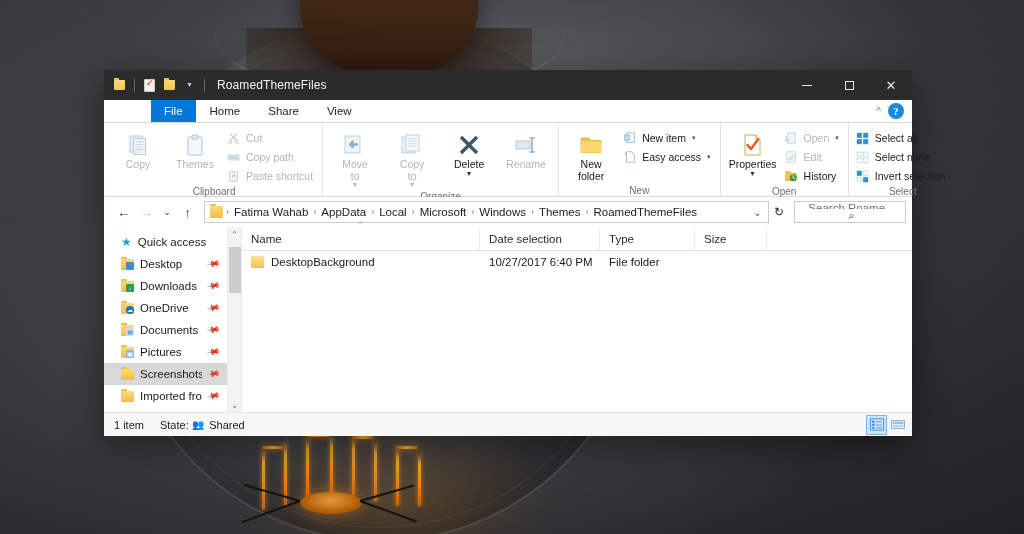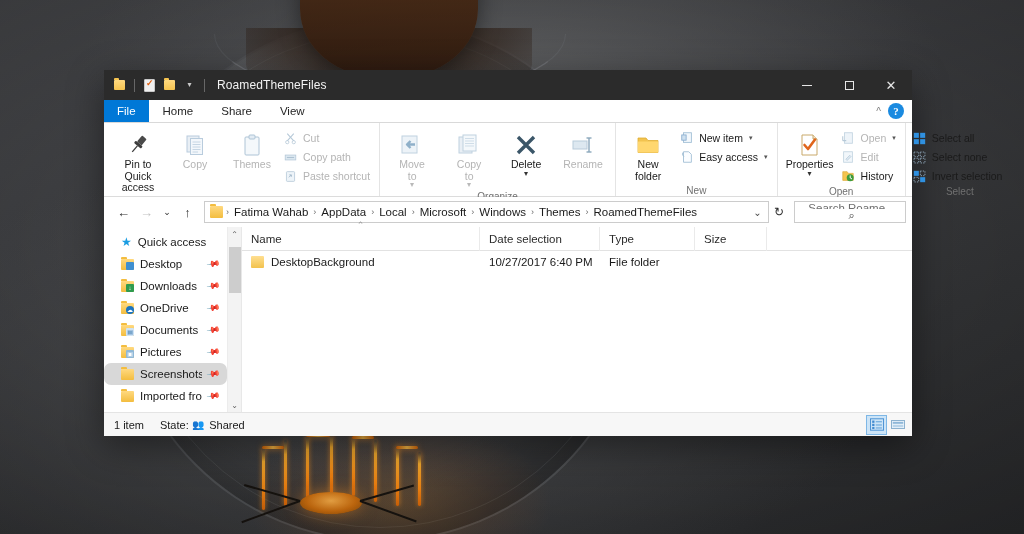--- a/index.html
+++ b/index.html
@@ -178,21 +178,21 @@
     display: flex; align-items: stretch; flex-shrink: 0;
     border-bottom: 1px solid #d9d9d9;
     position: relative;
   }
   .tab {
     padding: 0 14px; display: flex; align-items: center;
     font-size: 11.5px; color: #262626;
   }
   .tab.file-tab {
     background: #0078d7; color: #ffffff; min-width: 44px;
-    justify-content: flex-end; padding: 0 13px;
+    justify-content: flex-end; padding: 0 13px; margin-left: 47px;
   }
   .tabstrip-right {
     margin-left: auto; display: flex; align-items: center; gap: 7px; padding-right: 8px;
   }
   .ribbon-chev { color: #7a7a7a; font-size: 10px; }
   .help-btn {
     width: 16px; height: 16px; border-radius: 50%;
     background: #1a8ae0;
     color: #fff; font-size: 11px; font-weight: bold;
     display: flex; align-items: center; justify-content: center;
@@ -287,21 +287,21 @@
     background: #ffffff;
     display: flex; position: relative;
     border-right: 1px solid #e8e8e8;
   }
   .nav-items { flex: 1; padding-top: 4px; overflow: hidden; }
   .nav-item {
     height: 22px; display: flex; align-items: center;
     padding-left: 17px; gap: 6px; font-size: 11.5px; color: #1a1a1a;
     position: relative;
   }
-  .nav-item.selected { background: #d8d8d8; border-radius: 7px; }
+  .nav-item.selected { background: #d8d8d8; }
   .nav-label { white-space: nowrap; overflow: hidden; }
   .nav-pin { margin-left: auto; margin-right: 8px; font-size: 9px; color: #8a8a8a; transform: rotate(35deg); }
   .ico-star { color: #1b9de2; font-size: 12px; }
   .nav-folder {
     width: 13px; height: 11px; flex-shrink: 0;
     background: linear-gradient(180deg, #ffd980 0%, #f3bd3f 100%);
     border-radius: 1px; position: relative;
   }
   .nav-folder::before {
     content: ""; position: absolute; left: 0; top: -2px; width: 6px; height: 2px;
@@ -448,33 +448,20 @@
       <div class="tabstrip-right">
         <span class="ribbon-chev">^</span>
         <span class="help-btn">?</span>
       </div>
     </div>
 
     <div class="ribbon">
 
       <div class="rgroup">
         <div class="rgroup-items">
-          <div class="rbig">
-            <div class="ico">
-              <svg width="24" height="24" viewBox="0 0 24 24">
-                <g transform="rotate(40 12 12)">
-                  <rect x="9" y="2" width="6" height="8" rx="1" fill="#4a4a4a"></rect>
-                  <rect x="7.5" y="10" width="9" height="3" rx="1" fill="#3d3d3d"></rect>
-                  <rect x="11.4" y="13" width="1.3" height="8" fill="#3d3d3d"></rect>
-                </g>
-              </svg>
-            </div>
-            <div class="lbl">Pin to Quick
-access</div>
-          </div>
           <div class="rbig disabled">
             <div class="ico">
               <svg width="24" height="24" viewBox="0 0 24 24">
                 <rect x="4" y="3" width="12" height="16" fill="#e9eff5" stroke="#b9ccdd"></rect>
                 <rect x="7.5" y="5.5" width="12" height="16" fill="#f3f7fb" stroke="#b9ccdd"></rect>
                 <g stroke="#c6d6e4" stroke-width="1">
                   <line x1="9.5" y1="9" x2="17.5" y2="9"></line>
                     <line x1="9.5" y1="11.5" x2="17.5" y2="11.5"></line>
                   <line x1="9.5" y1="14" x2="17.5" y2="14"></line>
                     <line x1="9.5" y1="16.5" x2="17.5" y2="16.5"></line>

